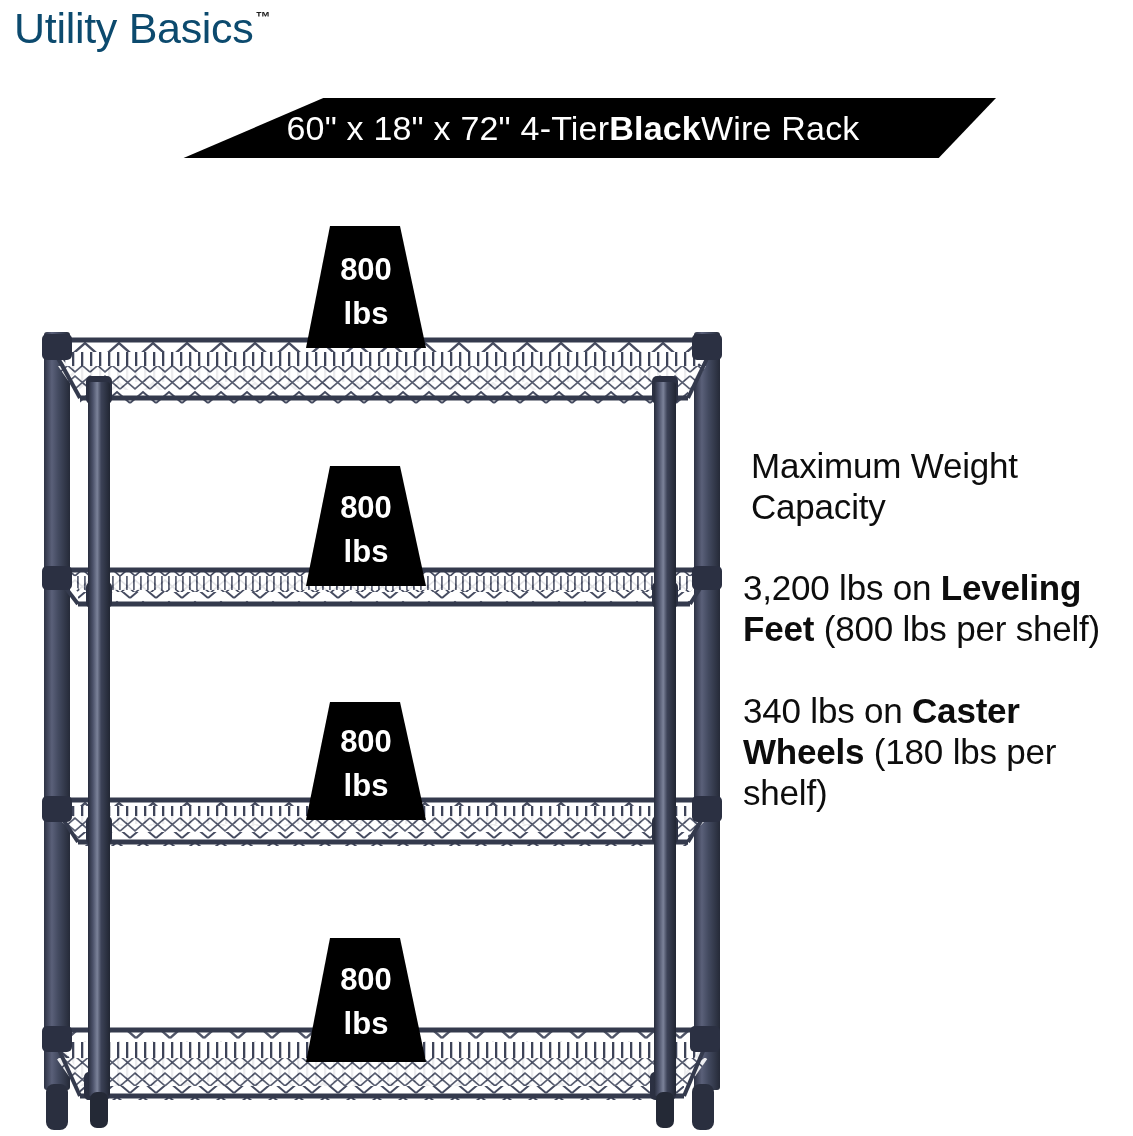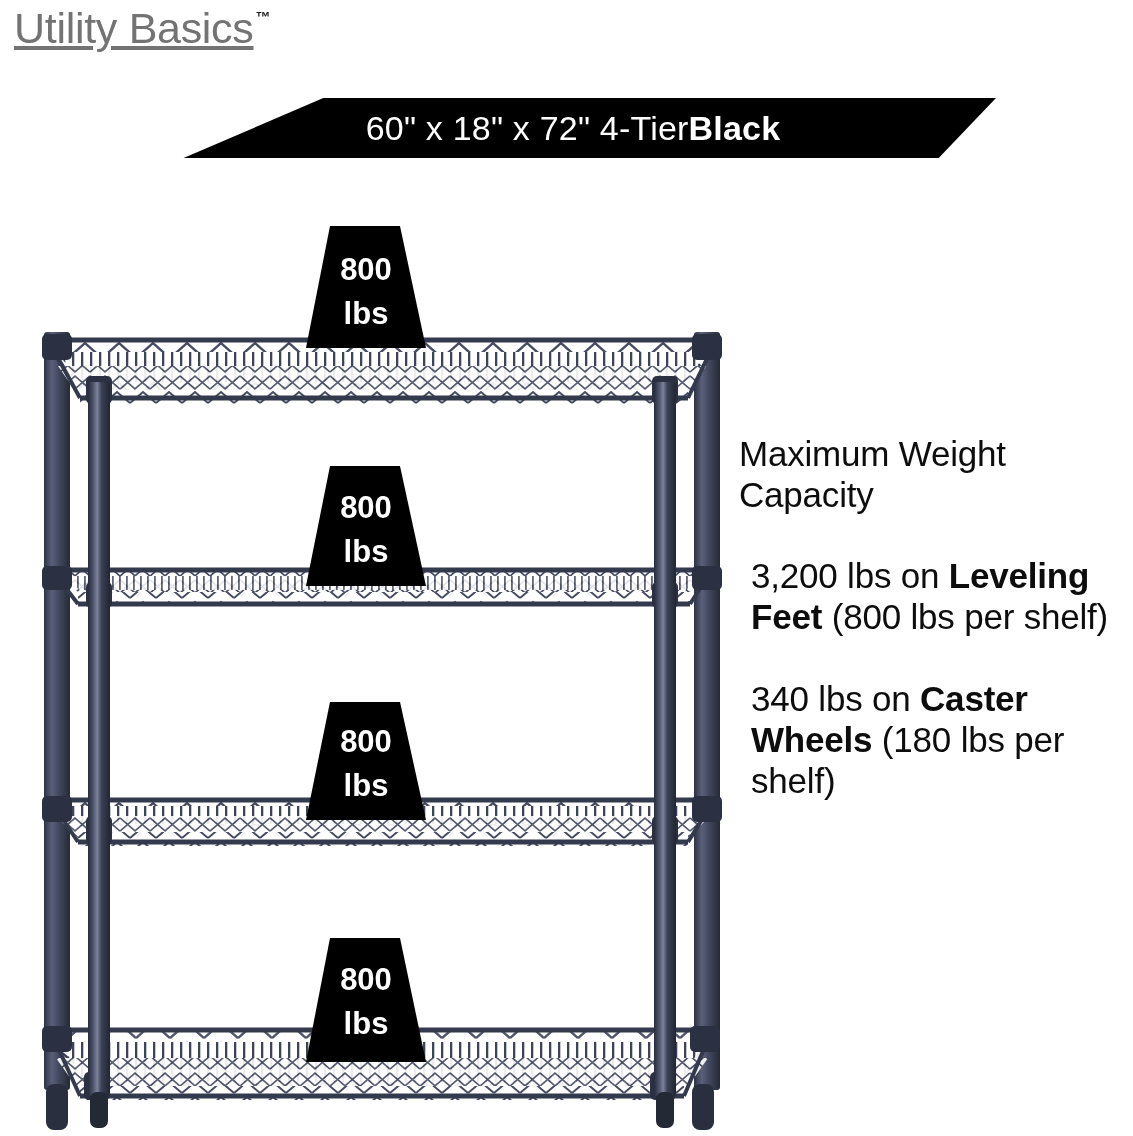--- a/index.html
+++ b/index.html
@@ -11,21 +11,21 @@
     overflow:hidden;
     position:relative;
   }
   
   #brand{
     position:absolute;left:14px;top:4px;
     display:flex;align-items:flex-start;
   }
   #brand-name{
     font-size:43px;font-weight:400;letter-spacing:-0.3px;
-    color:#737373;line-height:1.15;text-decoration:underline;
+    color:#0c4a6e;line-height:1.15;
   }
   #brand-tm{
     font-size:15px;font-weight:600;color:#1b1b1b;
     margin-left:2px;margin-top:4px;letter-spacing:0.5px;
   }
 
   
   #banner-wrap{
     position:absolute;left:128px;top:98px;width:868px;height:60px;
   }
@@ -40,25 +40,25 @@
     color:#ffffff;font-size:34px;letter-spacing:0.2px;
     padding-left:22px;white-space:nowrap;
   }
   #banner-text b{font-weight:700;text-align:center;}
 
   
   #copy{
     position:absolute;left:739px;top:434px;width:390px;
   }
   #copy h2{
-    margin:0;font-size:35px;font-weight:400;line-height:1.16;
+    margin:12px;font-size:35px;font-weight:400;line-height:1.16;
     color:#0d0d0d;letter-spacing:-0.2px;
   }
   #copy p{
-    margin:41px 0 0 12px;font-size:35px;font-weight:400;line-height:1.17;
+    margin:41px 0 0 4px;font-size:35px;font-weight:400;line-height:1.17;
     color:#0d0d0d;letter-spacing:-0.2px;
   }
   #copy p b{font-weight:700;}
 
   
   #rack{position:absolute;left:0;top:0;width:760px;height:1136px;}
   .badge-text{
     font-family:"Liberation Sans", sans-serif;
     font-weight:700;fill:#ffffff;text-anchor:middle;
   }
@@ -69,20 +69,21 @@
 <div id="brand">
   <span id="brand-name">Utility Basics</span>
   <span id="brand-tm">™</span>
 </div>
 
 <div id="banner-wrap">
   <div id="banner-shape"></div>
   <div id="banner-text">
     <span>60" x 18" x 72" 4-Tier </span>
       <b>Black</b>
+      <span> Wire Rack</span>
   </div>
 </div>
 
 <svg id="rack" viewBox="0 0 760 1136">
   <defs>
     <linearGradient id="postGrad" x1="0" y1="0" x2="1" y2="0">
       <stop offset="0%" stop-color="#272c3c"></stop>
       <stop offset="22%" stop-color="#4b5169"></stop>
       <stop offset="42%" stop-color="#7b8299"></stop>
       <stop offset="60%" stop-color="#3c4257"></stop>

